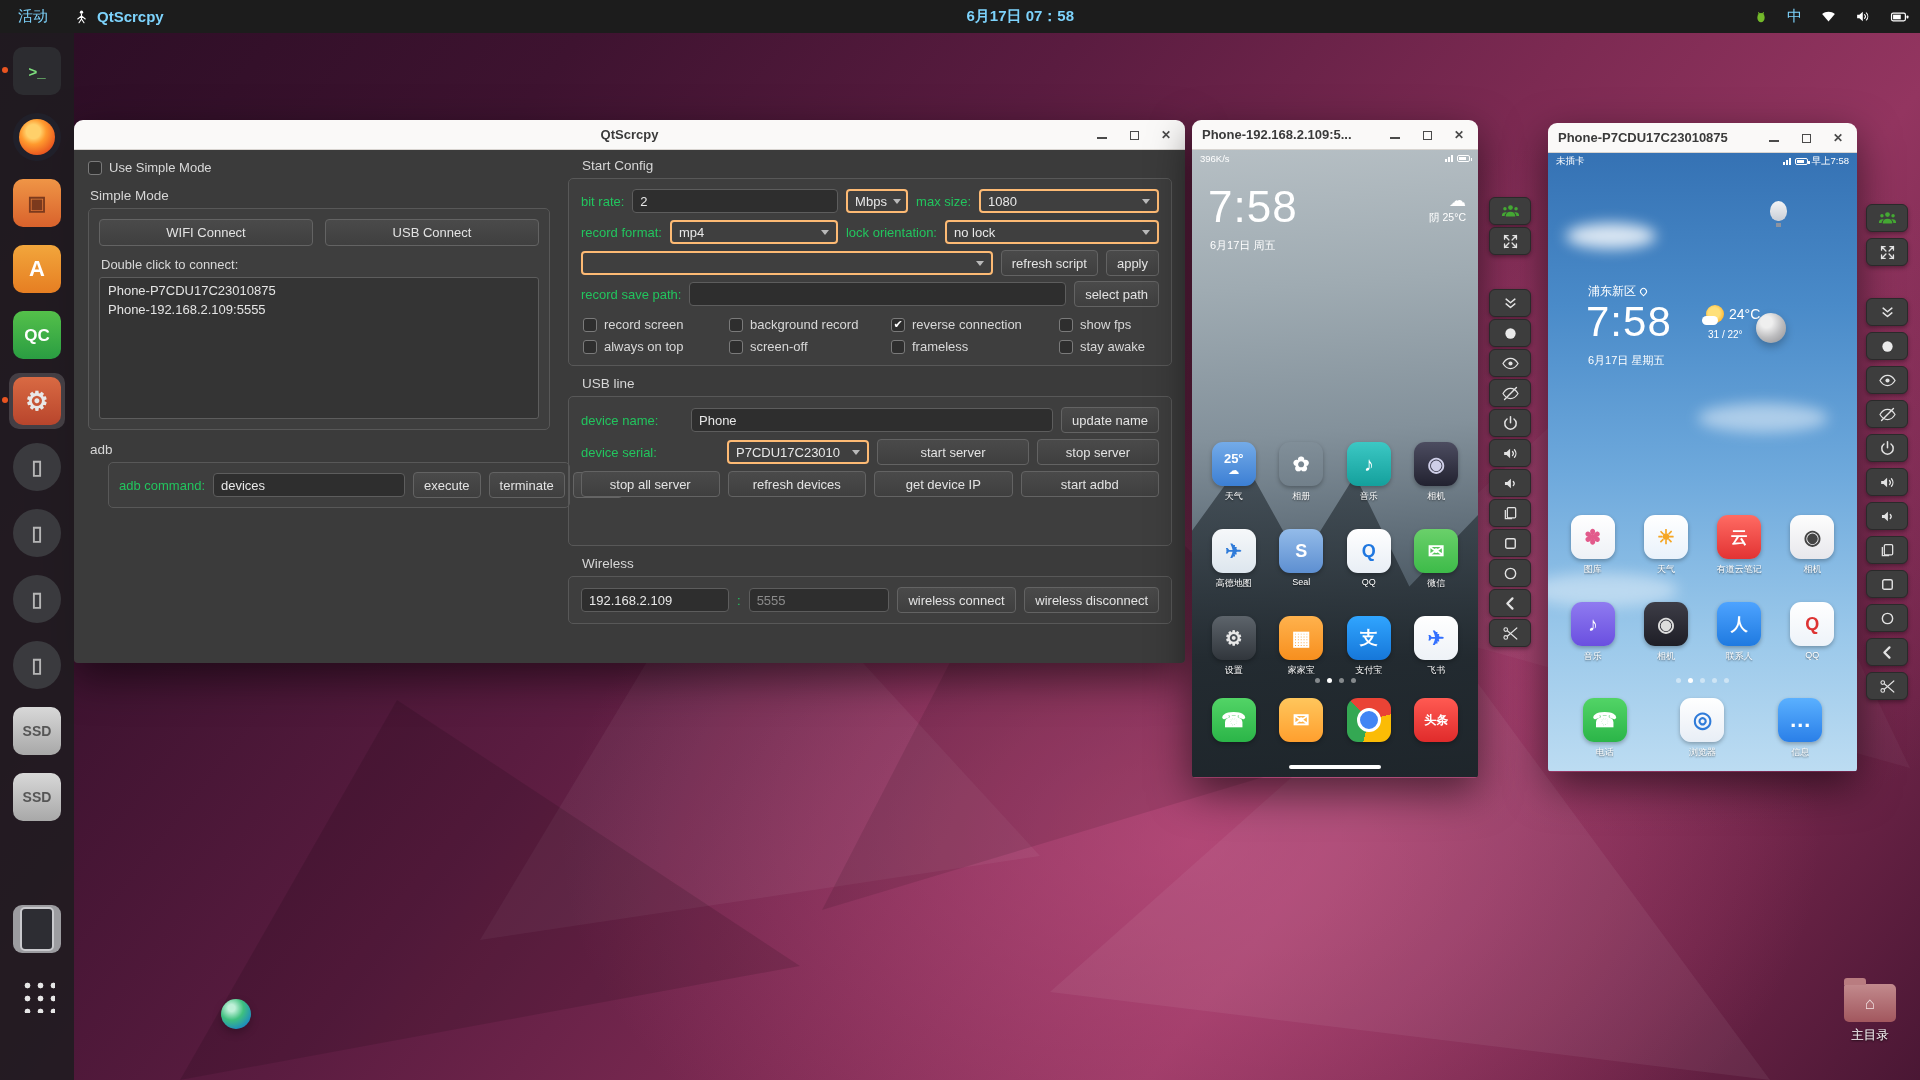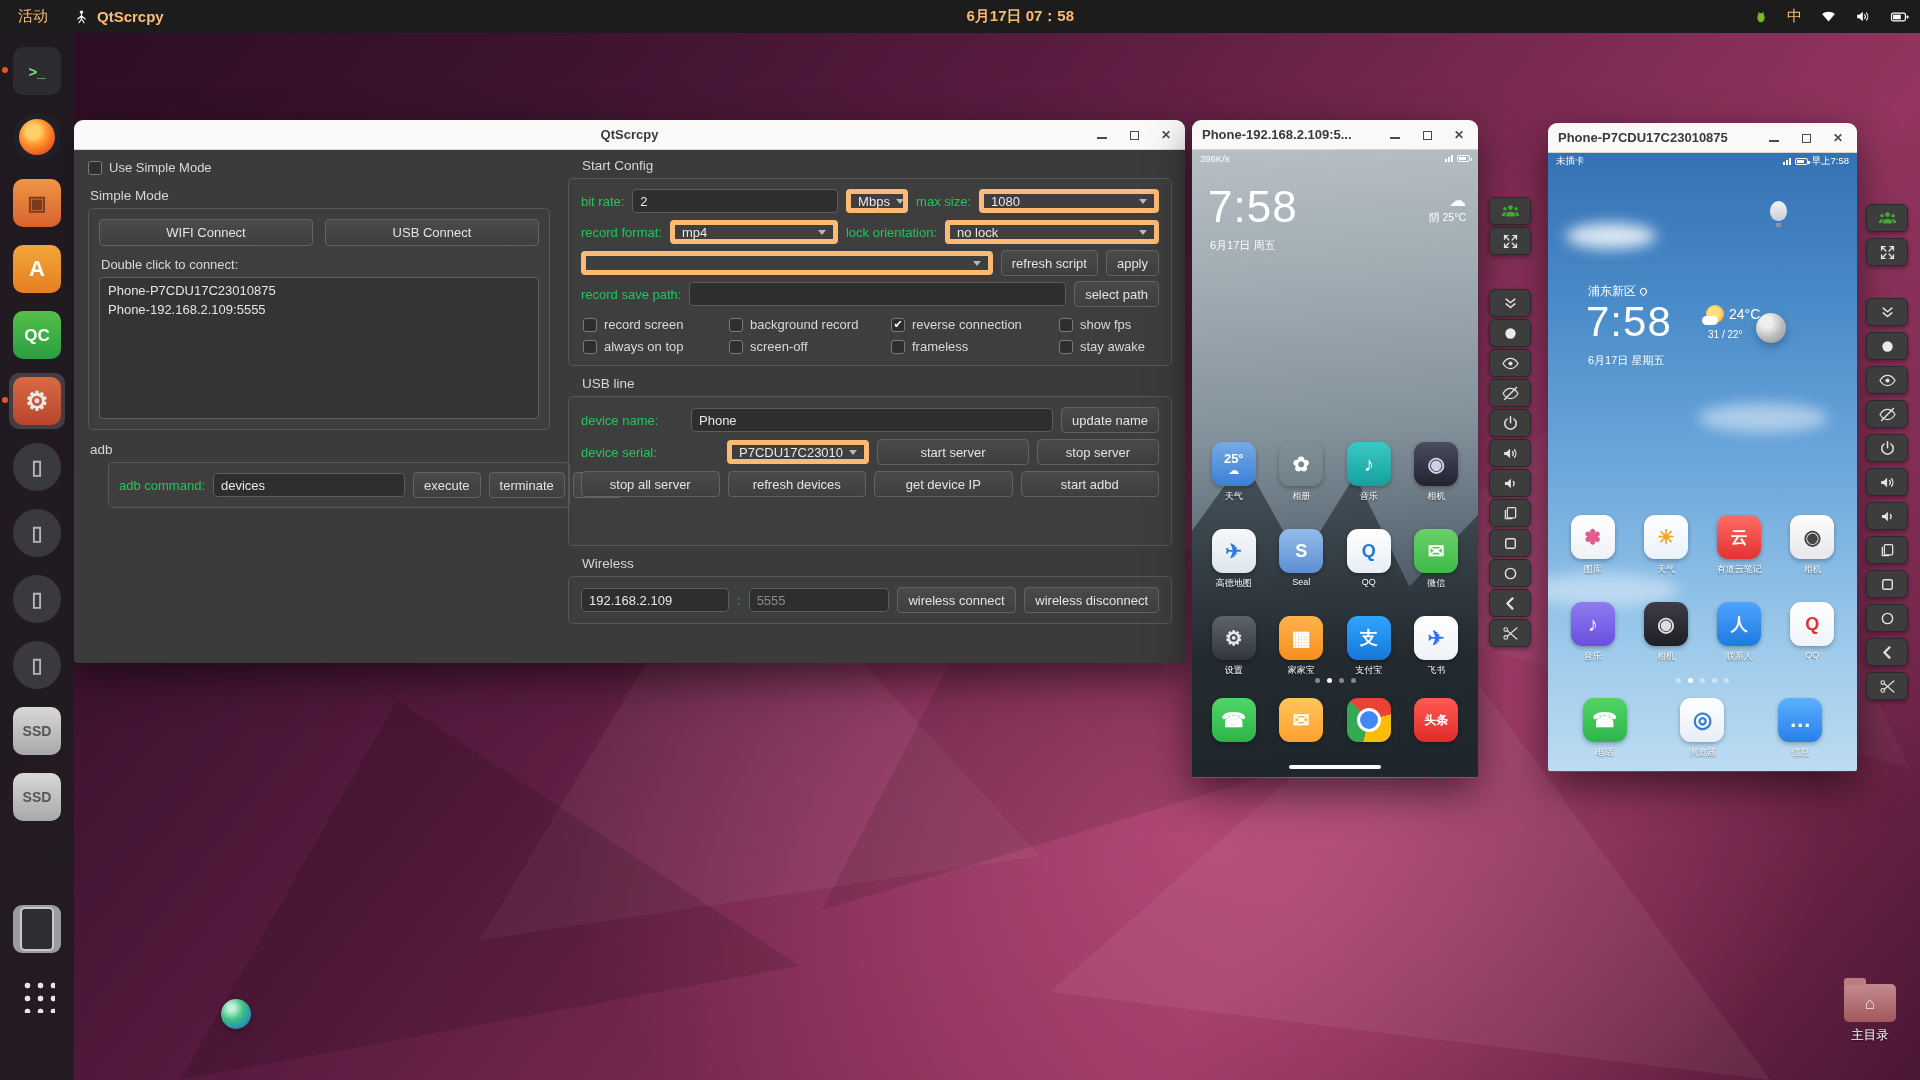--- a/index.html
+++ b/index.html
@@ -14,21 +14,21 @@
       linear-gradient(128deg, #2a0d24 0%, #3e1330 22%, #5a1c40 40%, #7c2a52 58%, #933560 72%, #6e2448 88%, #4a1734 100%);
   }
   .facet { position:absolute; }
   .f1 { left:480px; top:520px; width:560px; height:420px; background:rgba(255,255,255,.05); clip-path:polygon(0 100%, 45% 0, 100% 80%); }
   .f2 { left:760px; top:430px; width:620px; height:480px; background:rgba(0,0,0,.10); clip-path:polygon(10% 100%, 50% 0, 100% 65%); }
   .f3 { left:1050px; top:640px; width:720px; height:440px; background:rgba(255,255,255,.06); clip-path:polygon(0 80%, 55% 0, 100% 100%); }
   .f4 { left:180px; top:700px; width:620px; height:380px; background:rgba(0,0,0,.12); clip-path:polygon(0 100%, 35% 0, 100% 70%); }
   .f5 { left:1350px; top:300px; width:560px; height:520px; background:rgba(255,255,255,.04); clip-path:polygon(0 60%, 60% 0, 100% 90%); }
 
   
-  .topbar { position:absolute; left:0; top:0; width:1920px; height:33px; background:#1c1c1c; color:#fdba74;
+  .topbar { position:absolute; left:0; top:0; width:1920px; height:33px; background:#1c1c1c; color:#7dd3fc;
     display:flex; align-items:center; font-size:15px; z-index:50; }
   .tb-left { display:flex; align-items:center; gap:26px; padding-left:18px; }
   .tb-appname { display:flex; align-items:center; gap:8px; font-weight:bold; }
   .tb-clock { position:absolute; left:50%; transform:translateX(6%); font-weight:bold; }
   .tb-right { position:absolute; right:10px; display:flex; align-items:center; gap:18px; }
   .tb-right svg { display:block; }
 
   
   .dock { position:absolute; left:0; top:33px; width:74px; height:1047px; background:rgba(30,28,32,.86);
     display:flex; flex-direction:column; align-items:center; gap:18px; padding-top:14px; z-index:40; }
@@ -72,21 +72,21 @@
     display:flex; align-items:center; justify-content:center; font-size:11px; color:#fff; line-height:1; }
   .cbl { white-space:nowrap; }
 
   .btn { background:linear-gradient(#4a4a4a,#3f3f3f); border:1px solid #636363; border-radius:4px;
     color:#e3e3e3; font-size:13px; display:flex; align-items:center; justify-content:center;
     height:26px; padding:0 10px; white-space:nowrap; }
   .field { background:#2e2e2e; border:1px solid #5d5d5d; border-radius:4px; color:#e8e8e8; font-size:13px;
     height:24px; padding:0 7px; font-family:"Liberation Sans",sans-serif; }
   input.field { outline:none; }
   input.field::placeholder { color:#8b8b8b; }
-  .select { background:#3f3f3f; border:5px solid #fdba74; border-radius:4px; height:24px;
+  .select { background:#3f3f3f; border:2px solid #fdba74; border-radius:4px; height:24px;
     display:flex; align-items:center; justify-content:space-between; padding:0 7px; color:#e8e8e8; }
   .caret { width:0; height:0; border-left:4.5px solid transparent; border-right:4.5px solid transparent;
     border-top:5px solid #b9b9b9; margin-left:6px; }
 
   
   #use-simple { position:absolute; left:14px; top:10px; }
   #simple-label { left:16px; top:38px; }
   #group-simple { left:14px; top:58px; width:462px; height:222px; }
   .gs-btnrow { position:absolute; left:10px; right:10px; top:10px; display:flex; gap:12px; }
   .gs-btnrow .btn { flex:1; height:27px; }

